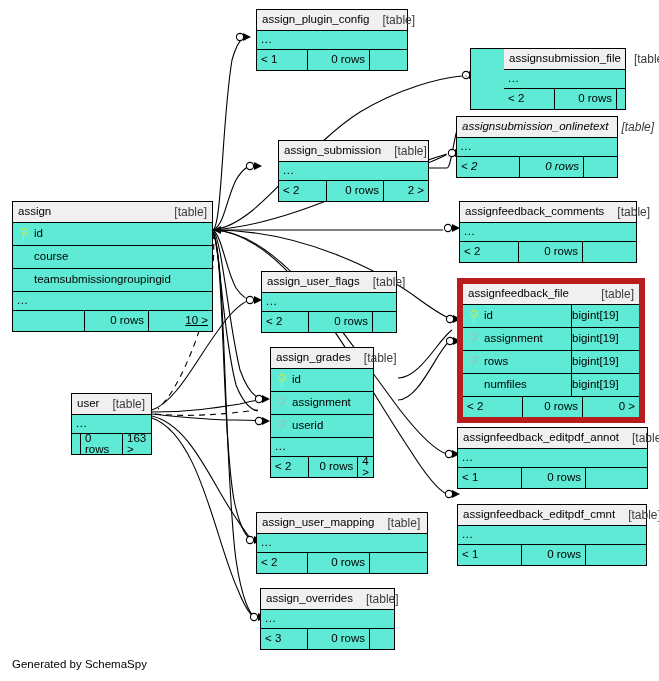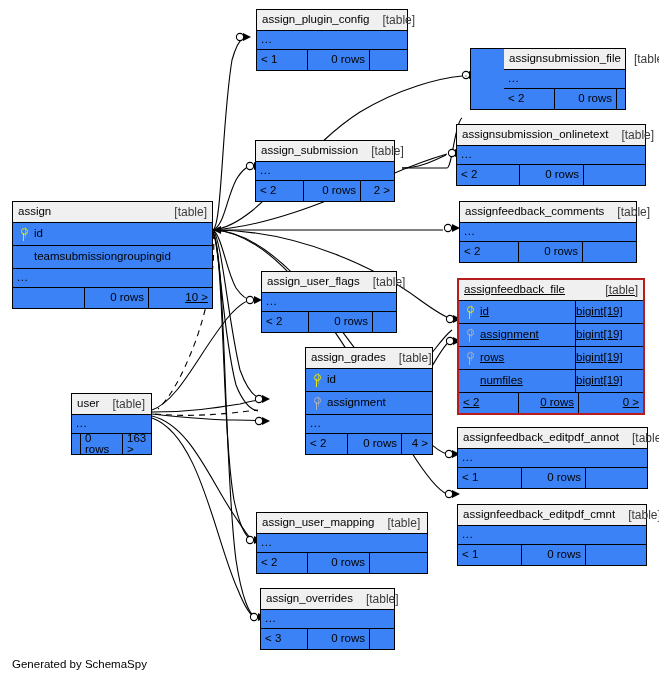--- a/index.html
+++ b/index.html
@@ -18,28 +18,27 @@
   }
   #edges {
     position: absolute;
     left: 0; top: 0;
     width: 659px; height: 681px;
     pointer-events: none;
   }
   .tbl {
     position: absolute;
     border: 1px solid #000000;
-    background: #3b82f6;
+    background: #5eead4;
     font-size: 11.5px;
     line-height: 1;
     z-index: 5;
   }
   .tbl.focus {
-    border: 2px solid #b91c1c;
-    text-decoration: underline;
+    border: 6px solid #b91c1c;
   }
   .hdr {
     display: flex;
     align-items: center;
     background: #f0f0f0;
     border-bottom: 1px solid #000000;
     height: 21px;
     padding: 0 5px;
     white-space: nowrap;
   }
@@ -261,34 +260,34 @@
       <span class="tg">[table]</span>
     </div>
     <div class="col ell">...</div>
     <div class="foot">
       <span class="fc fl" style="width:52px;">&lt; 2</span>
       <span class="fc fm" style="width:64px;">0 rows</span>
       <span class="fc fr" style="flex:1;"></span>
     </div>
   </div>
 
-  <div class="tbl" style="left:456px; top:124px; width:190px;">
+  <div class="tbl" style="left:456px; top:116px; width:162px;font-style:italic;">
     <div class="hdr tight">
       <span class="nm">assignsubmission_onlinetext</span>
       <span class="tg">[table]</span>
     </div>
     <div class="col ell">...</div>
     <div class="foot">
       <span class="fc fl" style="width:63px;">&lt; 2</span>
       <span class="fc fm" style="width:64px;">0 rows</span>
       <span class="fc fr" style="flex:1;"></span>
     </div>
   </div>
 
-  <div class="tbl" style="left:255px; top:140px; width:140px;">
+  <div class="tbl" style="left:278px; top:140px; width:151px;">
     <div class="hdr tight">
       <span class="nm">assign_submission</span>
       <span class="tg">[table]</span>
     </div>
     <div class="col ell">...</div>
     <div class="foot">
       <span class="fc fl" style="width:48px;">&lt; 2</span>
       <span class="fc fm" style="width:57px;">0 rows</span>
       <span class="fc fr" style="flex:1;">2 &gt;</span>
     </div>
@@ -310,20 +309,23 @@
   <div class="tbl" style="left:12px; top:201px; width:201px;">
     <div class="hdr">
       <span class="nm">assign</span>
       <span class="tg">[table]</span>
     </div>
     <div class="col">
       <span class="kico"><span class="key pk"></span></span>
       <span class="cname">id</span>
     </div>
     <div class="col">
+      <span class="indent">course</span>
+    </div>
+    <div class="col">
       <span class="indent">teamsubmissiongroupingid</span>
     </div>
     <div class="col ell">...</div>
     <div class="foot">
       <span class="fc fl" style="width:72px;"></span>
       <span class="fc fm" style="width:64px;">0 rows</span>
       <span class="fc fr" style="flex:1;text-decoration:underline;">10 &gt;</span>
     </div>
   </div>
 
@@ -364,32 +366,36 @@
       <span class="tg">[table]</span>
     </div>
     <div class="col ell">...</div>
     <div class="foot">
       <span class="fc fl" style="width:47px;">&lt; 2</span>
       <span class="fc fm" style="width:64px;">0 rows</span>
       <span class="fc fr" style="flex:1;"></span>
     </div>
   </div>
 
-  <div class="tbl" style="left:270px; top:347px; width:128px;margin-left:35px;">
+  <div class="tbl" style="left:270px; top:347px; width:104px;">
     <div class="hdr tight">
       <span class="nm">assign_grades</span>
       <span class="tg">[table]</span>
     </div>
     <div class="col">
       <span class="kico"><span class="key pk"></span></span>
       <span class="cname">id</span>
     </div>
     <div class="col">
       <span class="kico"><span class="key fk"></span></span>
       <span class="cname">assignment</span>
+    </div>
+    <div class="col">
+      <span class="kico"><span class="key fk"></span></span>
+      <span class="cname">userid</span>
     </div>
     <div class="col ell">...</div>
     <div class="foot">
       <span class="fc fl" style="width:42px;">&lt; 2</span>
       <span class="fc fm" style="width:54px;">0 rows</span>
       <span class="fc fr" style="flex:1;">4 &gt;</span>
     </div>
   </div>
 
   <div class="tbl" style="left:71px; top:393px; width:81px;">

